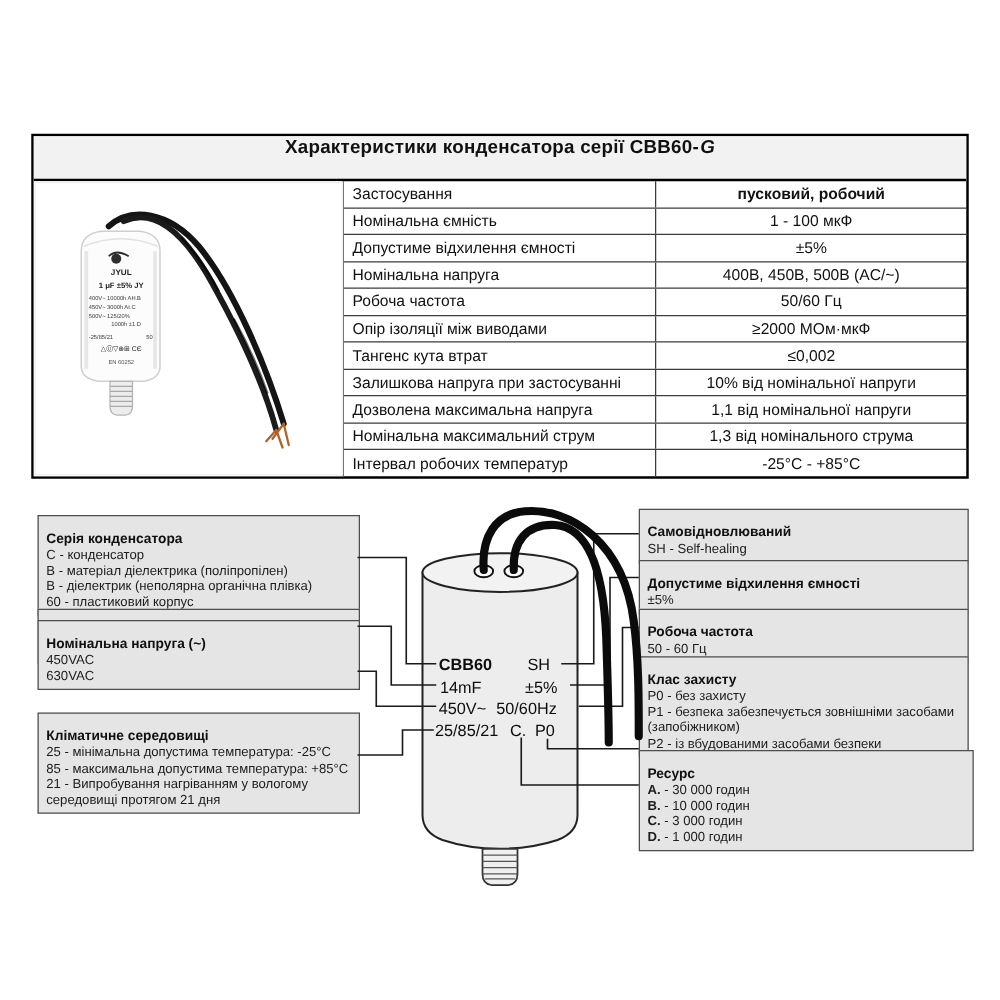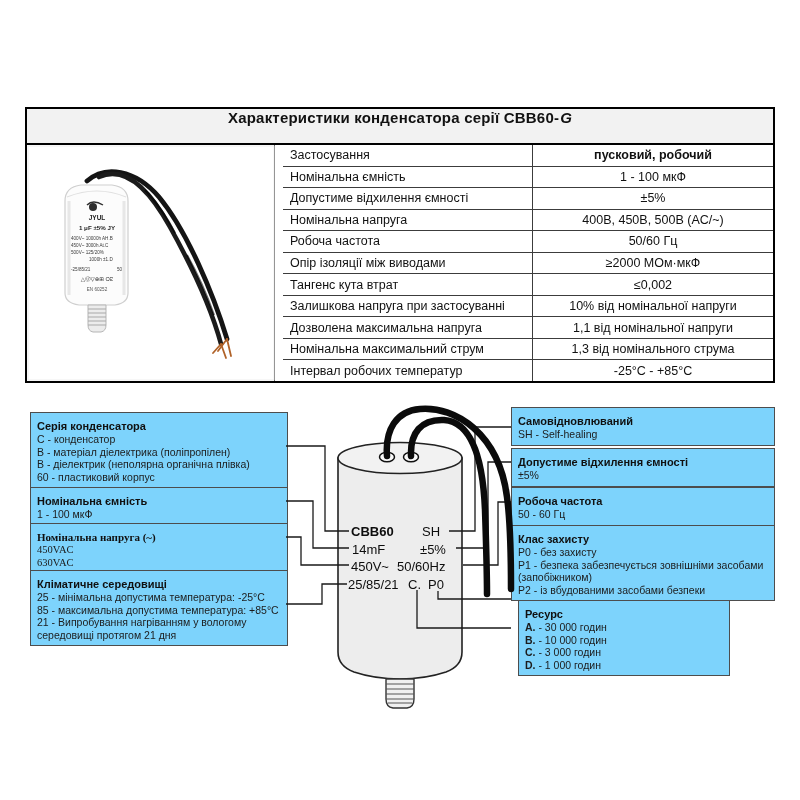--- a/index.html
+++ b/index.html
@@ -11,31 +11,31 @@
               border:2.5px solid #000;box-sizing:border-box;background:#fff;
               display:flex;flex-direction:column;}
   .spec-title{height:34px;flex:0 0 34px;background:#f2f2f2;border-bottom:2.5px solid #000;
               display:flex;align-items:flex-start;justify-content:center;
               font-size:15px;font-weight:bold;letter-spacing:.2px;}
   .spec-title .suffix{font-style:italic;margin-left:1px;}
   .spec-body{flex:1;display:flex;min-height:0;}
   .photo-cell{width:248px;flex:0 0 248px;border-right:1.2px solid #3c3c3c;box-sizing:border-box;
               background:#fff;position:relative;}
   .spec-rows{flex:1;display:flex;flex-direction:column;min-width:0;}
-  .spec-row{flex:1;display:flex;border-bottom:1.2px solid #3c3c3c;box-sizing:border-box;margin-left:8px;}
+  .spec-row{flex:1;display:flex;border-bottom:1.2px solid #3c3c3c;box-sizing:border-box;}
   .spec-row:last-child{border-bottom:none;}
   .spec-label{width:250px;flex:0 0 250px;border-right:1.2px solid #3c3c3c;box-sizing:border-box;
               display:flex;align-items:center;padding-left:7px;font-size:12.5px;}
   .spec-value{flex:1;display:flex;align-items:center;justify-content:center;
               font-size:12.5px;text-align:left;}
   .spec-value.bold{font-weight:bold;}
 
   
-  .callout{position:absolute;background:#7dd3fc;border:1.5px solid #4d4d4d;box-sizing:border-box;
-           padding:7px 6px 4px 6px;z-index:1;}
+  .callout{position:absolute;background:#e5e5e5;border:1.5px solid #4d4d4d;box-sizing:border-box;
+           padding:12px 6px 4px 6px;z-index:1;}
   .box-title{font-size:11px;font-weight:bold;line-height:13px;color:#101010;}
   .box-line{font-size:10.5px;line-height:12.5px;color:#1c1c1c;}
 
   
   .diagram-svg{position:absolute;left:0;top:0;width:800px;height:800px;z-index:2;pointer-events:none;}
 
   
   .mark{position:absolute;z-index:3;font-size:13px;color:#0d0d0d;white-space:nowrap;}
   .mark.bold{font-weight:bold;}
 </style>
@@ -151,21 +151,21 @@
       <div class="box-title">Серія конденсатора</div>
       <div class="box-line">C - конденсатор</div>
       <div class="box-line">B - матеріал діелектрика (поліпропілен)</div>
       <div class="box-line">B - діелектрик (неполярна органічна плівка)</div>
       <div class="box-line">60 - пластиковий корпус</div>
     </div>
   <div class="callout" style="left:30px;top:487px;width:258px;">
       <div class="box-title">Номінальна ємність</div>
       <div class="box-line">1 - 100 мкФ</div>
     </div>
-  <div class="callout" style="left:30px;top:523px;width:258px;font-family:Liberation Serif, serif;">
+  <div class="callout" style="left:30px;top:496px;width:258px;">
       <div class="box-title">Номінальна напруга (~)</div>
       <div class="box-line">450VAC</div>
       <div class="box-line">630VAC</div>
     </div>
   <div class="callout" style="left:30px;top:570px;width:258px;">
       <div class="box-title">Кліматичне середовищі</div>
       <div class="box-line">25 - мінімальна допустима температура: -25°C</div>
       <div class="box-line">85 - максимальна допустима температура: +85°C</div>
       <div class="box-line">21 - Випробування нагріванням у вологому</div>
       <div class="box-line">середовищі протягом 21 дня</div>
@@ -182,21 +182,21 @@
       <div class="box-title">Робоча частота</div>
       <div class="box-line">50 - 60 Гц</div>
     </div>
   <div class="callout" style="left:511px;top:525px;width:264px;">
       <div class="box-title">Клас захисту</div>
       <div class="box-line">P0 - без захисту</div>
       <div class="box-line">P1 - безпека забезпечується зовнішніми засобами</div>
       <div class="box-line">(запобіжником)</div>
       <div class="box-line">P2 - із вбудованими засобами безпеки</div>
     </div>
-  <div class="callout" style="left:511px;top:600px;width:212px;margin-left:7px;">
+  <div class="callout" style="left:511px;top:600px;width:268px;">
       <div class="box-title">Ресурс</div>
       <div class="box-line"><b>A.</b> - 30 000 годин</div>
       <div class="box-line"><b>B.</b> - 10 000 годин</div>
       <div class="box-line"><b>C.</b> - 3 000 годин</div>
       <div class="box-line"><b>D.</b> - 1 000 годин</div>
     </div>
 
   <svg class="diagram-svg" viewBox="0 0 800 800">
 
     <g>

